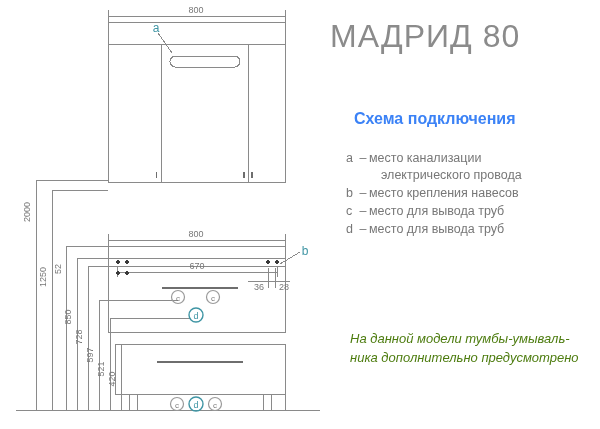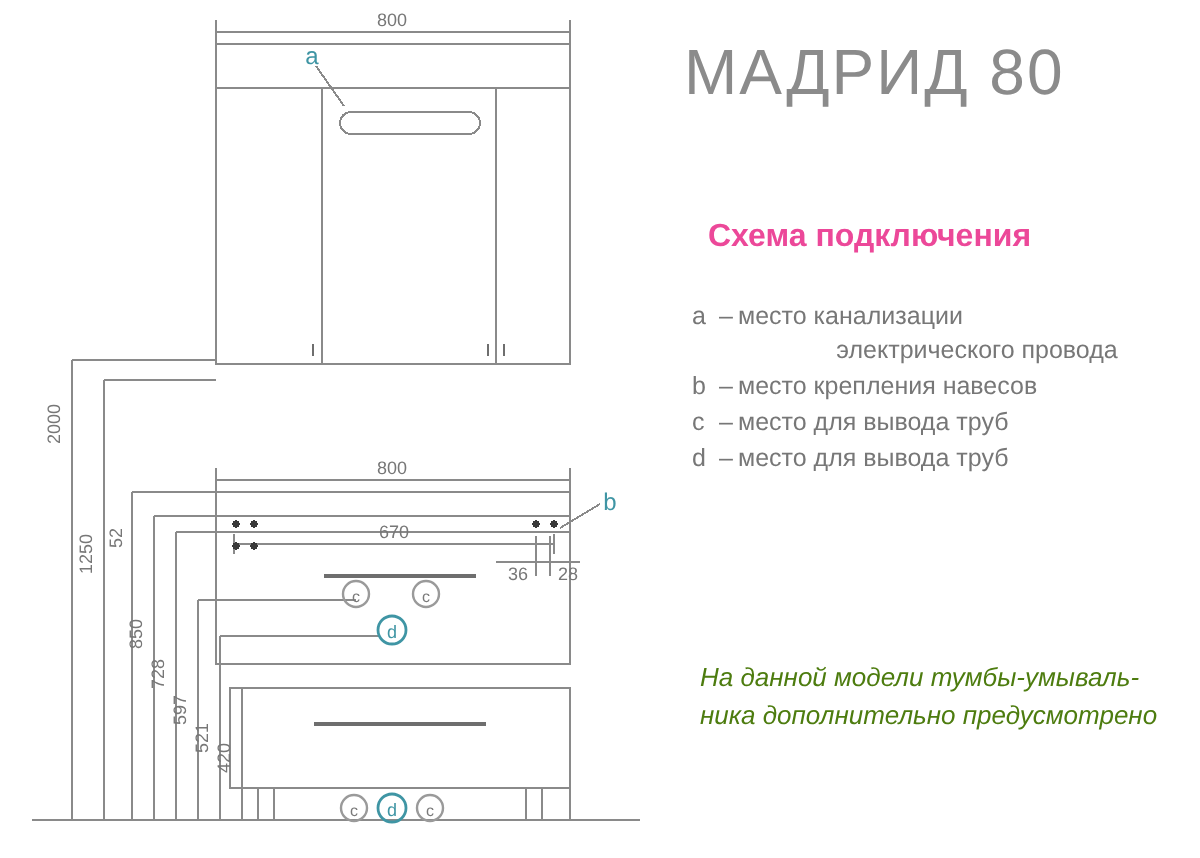--- a/index.html
+++ b/index.html
@@ -14,48 +14,48 @@
 
   
   #drawing{position:absolute;left:0;top:0;width:330px;height:429px;}
   #drawing svg{display:block;}
 
   
   #textpane{
     position:absolute;left:330px;top:0;width:270px;height:429px;
   }
   .title{
-    position:absolute;left:12px;top:18px;
+    position:absolute;left:0;top:18px;
     font-size:32px;letter-spacing:1px;
     color:#8b8b8b;font-weight:400;
     white-space:nowrap;
   }
   .subtitle{
     position:absolute;left:24px;top:110px;
     font-size:16px;font-weight:bold;
-    color:#ec4899;
+    color:#3b82f6;
     white-space:nowrap;
   }
   .legend{
     position:absolute;left:16px;top:150px;width:250px;
   }
   .legend-row{
     display:flex;
     font-size:12.5px;color:#777777;
     line-height:17px;
     margin-bottom:1px;
   }
   .legend-key{
     width:11px;flex:0 0 11px;text-align:left;
   }
   .legend-dash{
     width:12px;flex:0 0 12px;text-align:center;
   }
   .legend-text{flex:1;}
-  .legend-text .l2{display:block;padding-left:12px;text-align:center;}
+  .legend-text .l2{display:block;padding-left:12px;}
   .note{
     position:absolute;left:20px;top:330px;width:248px;
     font-size:13px;font-style:italic;color:#4d7c0f;
     line-height:18.5px;
   }
   .note span{display:block;white-space:nowrap;}
 </style>
 </head>
 <body>
 

